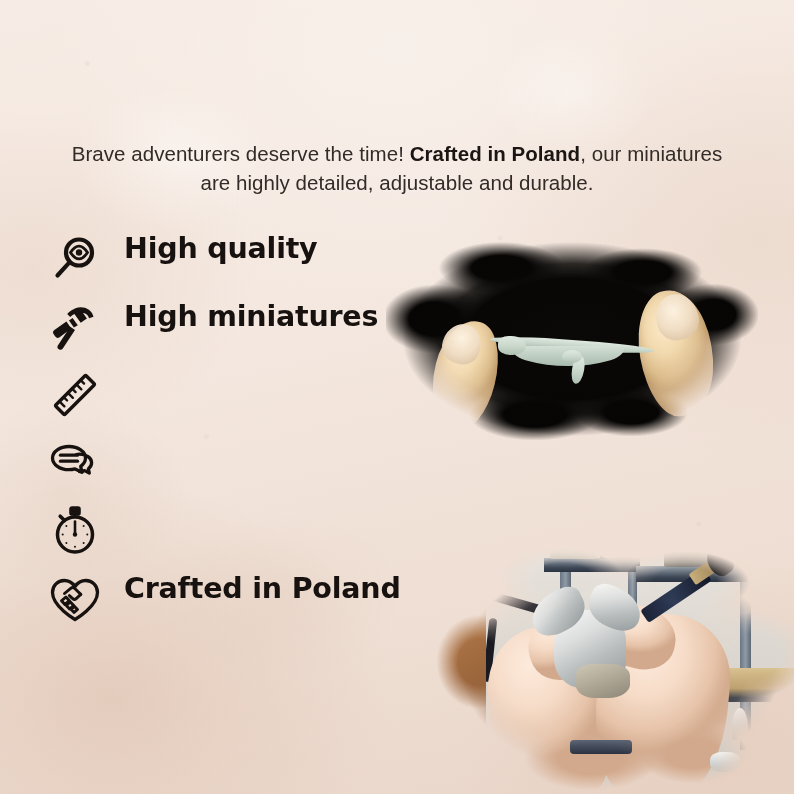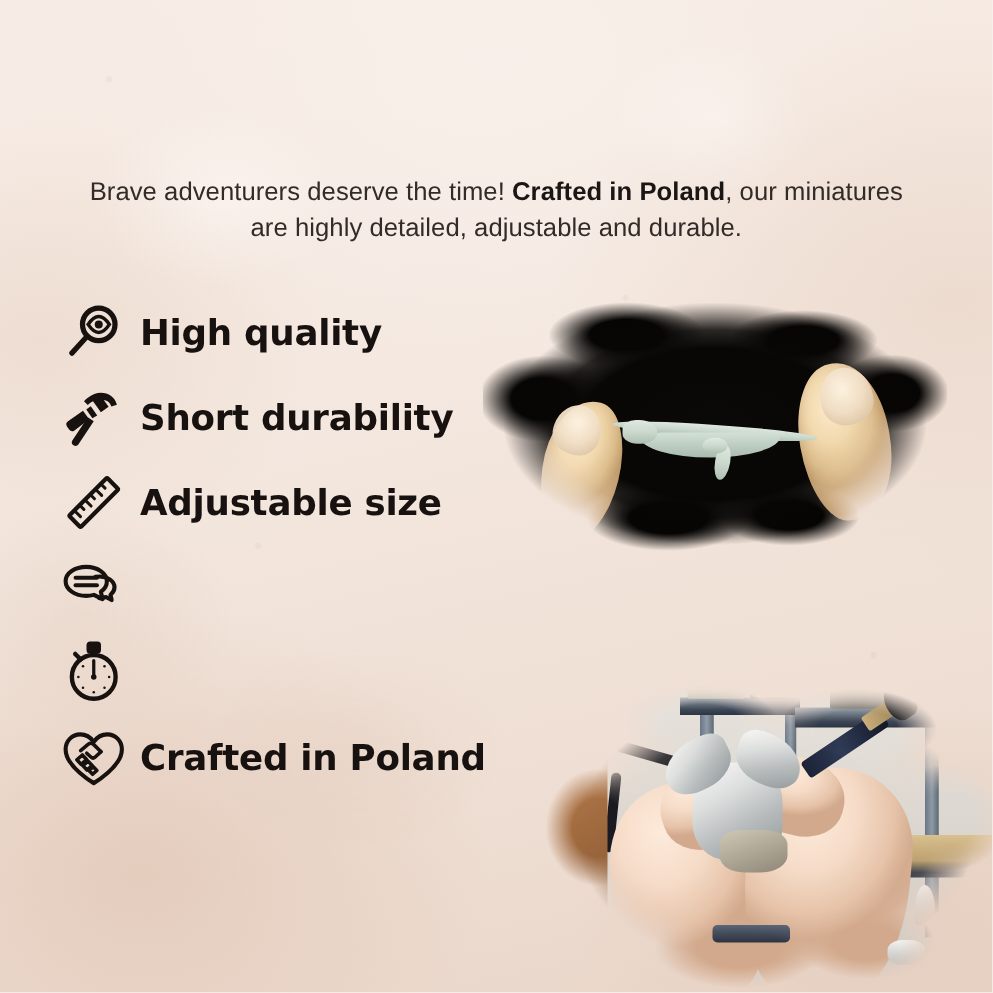--- a/index.html
+++ b/index.html
@@ -88,23 +88,22 @@
   }
   #subtitle b{ font-weight:bold; color:#1b1614; }
 
   
   #features{
     position:absolute; left:46px; top:232px;
     width:600px;
   }
   .feature{
     display:flex;
-    align-items:center;
     height:68px;
-    gap:8px;
+    gap:20px;
   }
   .feature .icon{
     flex:0 0 58px;
     width:58px; height:54px;
     display:flex; align-items:center; justify-content:center;
   }
   .feature .icon svg{ display:block; }
   .feature .label{
     font-family:"DejaVu Sans", sans-serif;
     font-weight:bold;
@@ -232,40 +231,39 @@
       <span class="icon">
         <svg width="50" height="50" viewBox="0 0 50 50">
           <g fill="#17120f">
             <path d="M25.5 6.2c4.4-1.6 9.6-1.2 13.4 1.6 2.3 1.7 3.9 4.2 4.6 7l-4.4 1.4c-.6-1.9-1.6-3.3-3.1-4.3-.9-.6-1.9-.9-3-1l3.9 5.5-6.2 4.4-6.3-8.9c-1.5.7-2.9 1.7-4.2 3l-3-3c2.2-2.3 4.8-4.1 8.3-5.7z"></path>
             <path d="M27.8 23.3l-5.2-7.3-3.6 2.6 4.9 6.9z"></path>
             <path d="M21.3 26.4l-4.9-6.9-12 8.5a3.1 3.1 0 0 0-.7 4.3l1.6 2.3a3.1 3.1 0 0 0 4.3.7z" transform="translate(0,0)"></path>
           </g>
           <path d="M20.2 24.8 L8.0 43.2 a2.9 2.9 0 0 0 .8 4.0 l0 0 a2.9 2.9 0 0 0 4.0-.8 L25.0 28.0 z" fill="#17120f"></path>
         </svg>
       </span>
-      <span class="label">Short durability</span>
+      <span class="label">High miniatures</span>
     </div>
 
     <div class="feature">
       <span class="icon">
         <svg width="50" height="50" viewBox="0 0 50 50">
           <g transform="rotate(-45 25 25)">
             <rect x="3.5" y="18.5" width="43" height="13" rx="1.2" fill="none" stroke="#17120f" stroke-width="3.4"></rect>
             <g stroke="#17120f" stroke-width="2.4" stroke-linecap="round">
               <line x1="9.5" y1="18.5" x2="9.5" y2="25.5"></line>
               <line x1="15.5" y1="18.5" x2="15.5" y2="23.3"></line>
               <line x1="21.5" y1="18.5" x2="21.5" y2="25.5"></line>
               <line x1="27.5" y1="18.5" x2="27.5" y2="23.3"></line>
               <line x1="33.5" y1="18.5" x2="33.5" y2="25.5"></line>
               <line x1="39.5" y1="18.5" x2="39.5" y2="23.3"></line>
             </g>
           </g>
         </svg>
       </span>
-      <span class="label">Adjustable size</span>
     </div>
 
     <div class="feature">
       <span class="icon">
         <svg width="52" height="50" viewBox="0 0 52 50">
           <g fill="none" stroke="#17120f" stroke-width="3.3" stroke-linejoin="round" stroke-linecap="round">
             <path d="M30.5 33.5c1.9 0 3.6-.3 5.2-.9l4.6 2.4-.9-4.2c2-1.6 3.2-3.7 3.2-6 0-4.9-5.4-8.6-12.1-8.6-1.1 0-2.1.1-3.1.3"></path>
             <path d="M20 8.5c9.1 0 16.5 5.2 16.5 11.6 0 3.2-1.8 6.1-4.8 8.2l1.3 6-6.9-3.4c-1.9.5-3.9.8-6.1.8C10.9 31.7 3.5 26.5 3.5 20S10.9 8.5 20 8.5z"></path>
             <line x1="11.5" y1="17.2" x2="28.5" y2="17.2"></line>
             <line x1="11.5" y1="23.2" x2="28.5" y2="23.2"></line>

